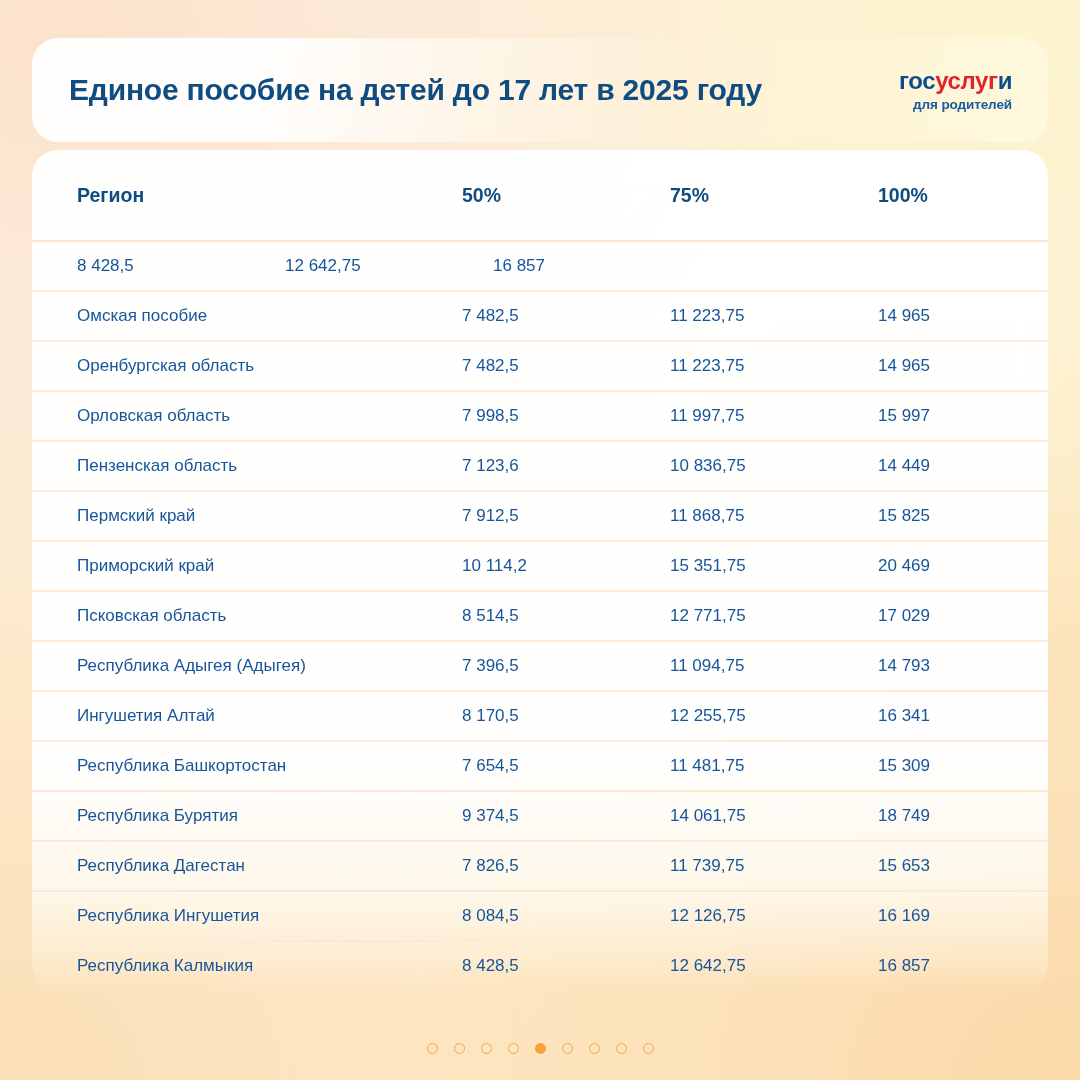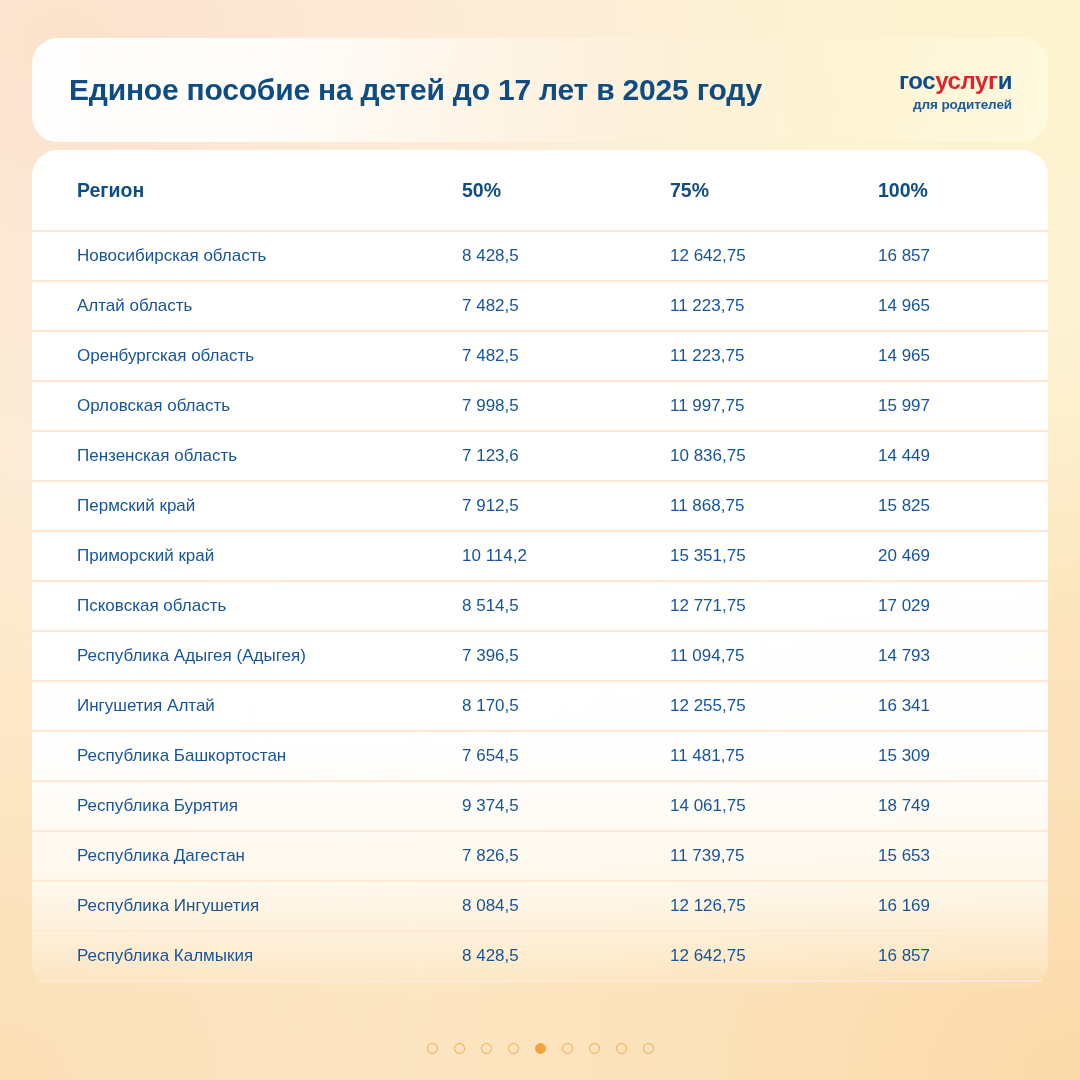--- a/index.html
+++ b/index.html
@@ -113,21 +113,21 @@
 
   .row {
     position: relative;
     display: flex;
     align-items: center;
     box-sizing: border-box;
     padding-left: 45px;
     padding-right: 45px;
   }
   .row.header-row {
-    height: 82px;
+    height: 92px;
     border-bottom: 2px solid #fce6cf;
   }
   .row.data-row {
     height: 50px;
     border-bottom: 2px solid #fde9d6;
   }
   .row.data-row:last-child {
     border-bottom: 2px solid #fde9d6;
   }
 
@@ -193,27 +193,26 @@
 
       <div class="row header-row">
         <div class="cell c-region">Регион</div>
         <div class="cell c-50">50%</div>
         <div class="cell c-75">75%</div>
         <div class="cell c-100">100%</div>
       </div>
 
       <div id="rows-container">
           <div class="row data-row">
-            <div class="cell c-region">Новосибирская область</div>
             <div class="cell c-50">8 428,5</div>
             <div class="cell c-75">12 642,75</div>
             <div class="cell c-100">16 857</div>
           </div>
           <div class="row data-row">
-            <div class="cell c-region">Алтай область</div>
+            <div class="cell c-region">Омская пособие</div>
             <div class="cell c-50">7 482,5</div>
             <div class="cell c-75">11 223,75</div>
             <div class="cell c-100">14 965</div>
           </div>
           <div class="row data-row">
             <div class="cell c-region">Оренбургская область</div>
             <div class="cell c-50">7 482,5</div>
             <div class="cell c-75">11 223,75</div>
             <div class="cell c-100">14 965</div>
           </div>

